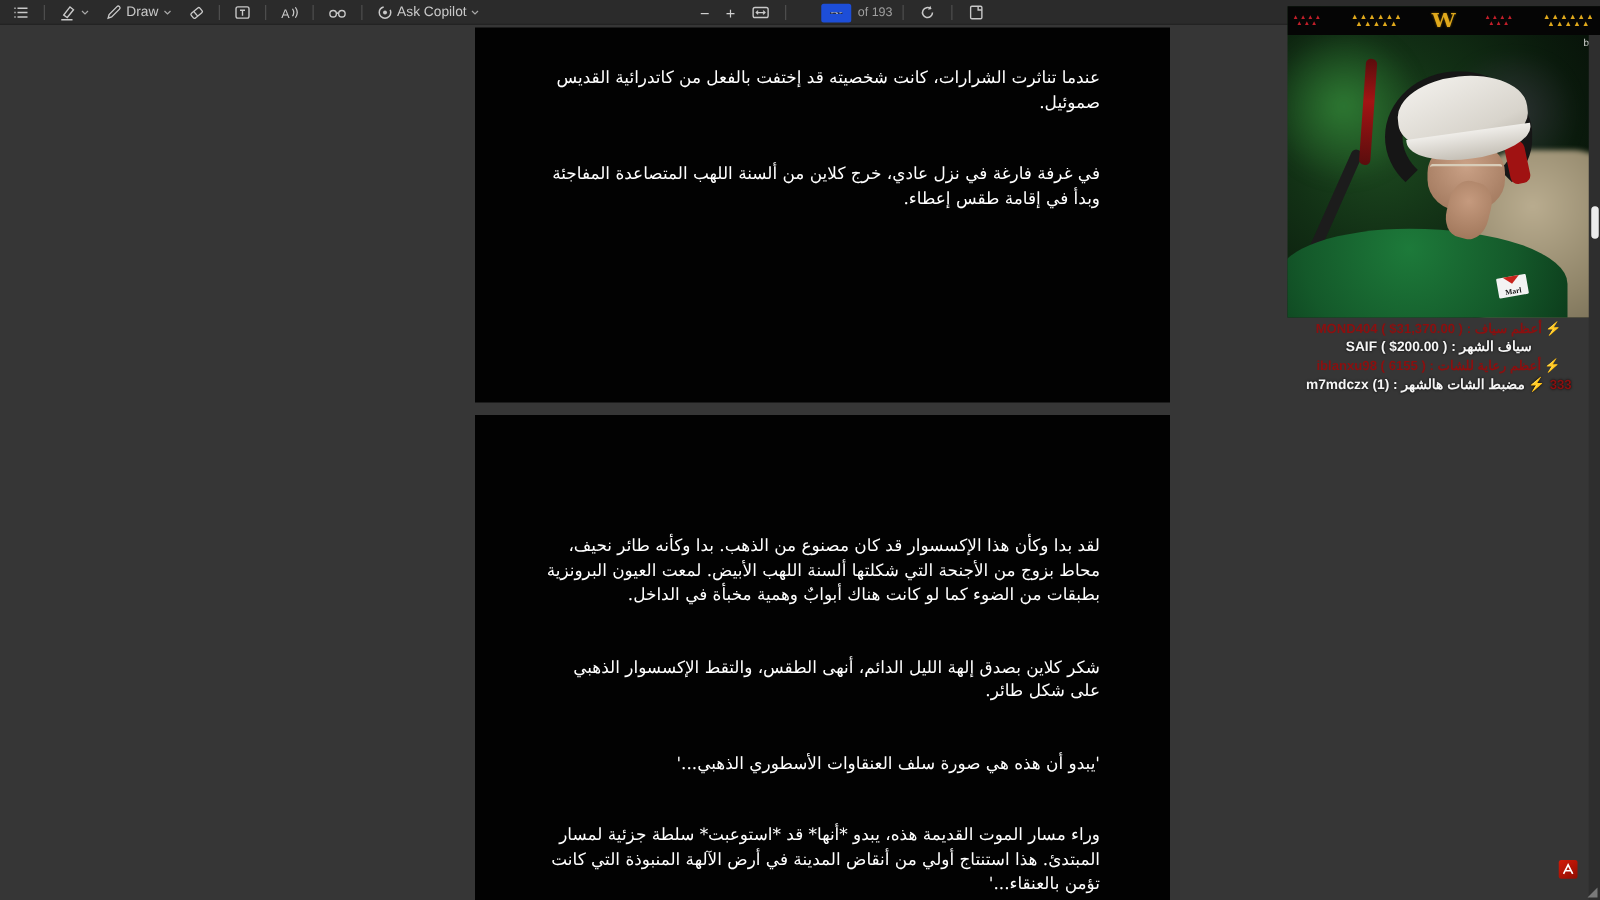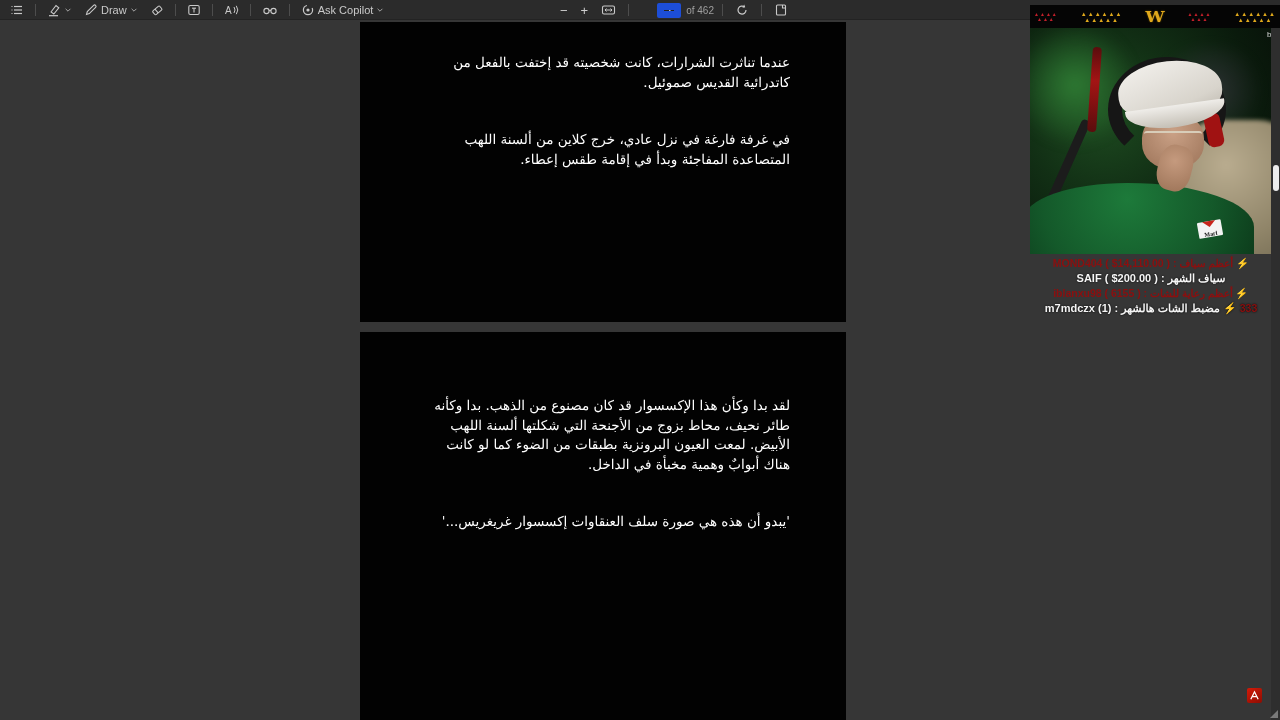--- a/index.html
+++ b/index.html
@@ -16,27 +16,27 @@
   .tb-btn { display:flex; align-items:center; gap:3px; padding:2px 4px; border-radius:3px; cursor:pointer; }
   .tb-sep { width:1px; height:12px; background:#4d4d4d; margin:0 3px; }
   .tb-btn svg { display:block; }
   .chev { opacity:.8; }
   .pagebox { width:24px; height:15px; background:#222; border:7px solid #1d4ed8; border-radius:2px;
     color:#f0f0f0; font-size:12px; text-align:center; font-family:"Liberation Sans",sans-serif;margin-left:20px; }
   .pagetotal { color:#9f9f9f; font-size:10px; white-space:nowrap; }
   .zoomtxt { font-size:13px; color:#cfcfcf; line-height:1; padding:1px 4px; }
 
   
-  .page { position:absolute; left:360px; width:486px; background:#020202; color:#ffffff; z-index:1; }
+  .page { position:absolute; left:380px; width:556px; background:#020202; color:#ffffff; z-index:1; }
   .page-1 { top:22px; height:300px; }
   .page-2 { top:332px; height:388px; }
   .page .inner { padding:0 56px; direction:rtl; text-align:right;
     font-family:"DejaVu Serif","Liberation Serif",serif; font-size:13.5px; line-height:19.5px; }
   .page-1 .inner { padding-top:31px; }
-  .page-2 .inner { padding-top:64px; }
+  .page-2 .inner { padding-top:64px;margin-top:32px; }
   .page p { margin-bottom:38px; }
 
   
   .cam { position:absolute; left:1030px; top:5px; width:250px; height:249px; overflow:hidden;
     background:radial-gradient(circle at 30% 45%, #1d4a20 0%, #123015 35%, #0a1a0c 70%, #060d07 100%); z-index:4; }
   .cam-banner { position:absolute; left:0; top:0; width:100%; height:23px; background:#050505;
     display:flex; align-items:center; justify-content:space-between; padding:0 4px; }
   .tri-cluster { color:#e0a91c; font-size:6px; letter-spacing:1px; line-height:6px; text-align:center; }
   .skull-cluster { color:#c21f2a; font-size:5px; letter-spacing:1px; line-height:5px; text-align:center; }
   .cam-logo { color:#e0a91c; font-family:"DejaVu Serif",serif; font-weight:bold; font-size:17px;
@@ -203,21 +203,21 @@
       <div class="tb-btn">
         <span>
           <svg width="15" height="14" viewBox="0 0 15 14">
               <rect x="1.5" y="3" width="12" height="8" rx="1.5" fill="none" stroke="#c9c9c9" stroke-width="1.1"></rect>
               <path d="M4 7 h7 M5.5 5.5 L4 7 L5.5 8.5 M9.5 5.5 L11 7 L9.5 8.5" fill="none" stroke="#c9c9c9" stroke-width="1"></path>
             </svg>
           </span>
       </div>
       <div class="tb-sep"></div>
       <input class="pagebox" value="55" style="">
-      <span class="pagetotal">of 462</span>
+      <span class="pagetotal">of 193</span>
       <div class="tb-sep"></div>
       <div class="tb-btn">
         <span>
           <svg width="14" height="14" viewBox="0 0 14 14">
               <path d="M11 7 a4 4 0 1 1 -1.4 -3" fill="none" stroke="#c9c9c9" stroke-width="1.2"></path>
               <path d="M9.2 1.5 L10.2 4.2 L7.4 4.8" fill="#c9c9c9"></path>
             </svg>
           </span>
       </div>
       <div class="tb-sep"></div>
@@ -235,21 +235,23 @@
   <div class="page page-1">
     <div class="inner">
       <p>عندما تناثرت الشرارات، كانت شخصيته قد إختفت بالفعل من كاتدرائية القديس صموئيل.</p>
       <p>في غرفة فارغة في نزل عادي، خرج كلاين من ألسنة اللهب المتصاعدة المفاجئة وبدأ في إقامة طقس إعطاء.</p>
     </div>
   </div>
 
   <div class="page page-2">
     <div class="inner">
       <p>لقد بدا وكأن هذا الإكسسوار قد كان مصنوع من الذهب. بدا وكأنه طائر نحيف، محاط بزوج من الأجنحة التي شكلتها ألسنة اللهب الأبيض. لمعت العيون البرونزية بطبقات من الضوء كما لو كانت هناك أبوابٌ وهمية مخبأة في الداخل.</p>
-      <p>'يبدو أن هذه هي صورة سلف العنقاوات إكسسوار غريغريس...'</p>
+      <p>شكر كلاين بصدق إلهة الليل الدائم، أنهى الطقس، والتقط الإكسسوار الذهبي على شكل طائر.</p>
+      <p>'يبدو أن هذه هي صورة سلف العنقاوات الأسطوري الذهبي...'</p>
+      <p>وراء مسار الموت القديمة هذه، يبدو *أنها* قد *استوعبت* سلطة جزئية لمسار المبتدئ. هذا استنتاج أولي من أنقاض المدينة في أرض الآلهة المنبوذة التي كانت تؤمن بالعنقاء...'</p>
     </div>
   </div>
 
   <div class="cam">
     <div class="blob" style="left:-20px;top:20px;width:130px;height:120px;background:radial-gradient(circle,#2e7a33,transparent 70%);"></div>
     <div class="blob" style="left:120px;top:40px;width:120px;height:90px;background:radial-gradient(circle,#4a3b55,transparent 70%);opacity:.5;"></div>
     <div class="couch"></div>
     <div class="mic-arm"></div>
     <div class="mic-red"></div>
     <div class="hoodie"></div>
@@ -272,21 +274,21 @@
       <span class="cam-logo">W</span>
       <span class="skull-cluster">
         <span>▲▲▲▲</span><br><span>▲▲▲</span></span>
       <span class="tri-cluster">
         <span>▲▲▲▲▲▲</span><br><span>▲▲▲▲▲</span></span>
     </div>
     <span class="cam-watermark">bat</span>
   </div>
 
   <div class="stats">
-    <div class="stat-red">⚡ أعظم سياف : MOND404 ( $14,110.00 )</div>
+    <div class="stat-red">⚡ أعظم سياف : MOND404 ( $31,370.00 )</div>
     <div class="stat-white">سياف الشهر : SAIF ( $200.00 )</div>
     <div class="stat-red">⚡ أعظم رعاية للشات : iblanxu98 ( 6155 )</div>
     <div class="stat-white">
       <span class="stat-prefix">333</span>
       <span>⚡ مضبط الشات هالشهر : (1) m7mdczx</span>
     </div>
   </div>
 
   <div class="scroll-track"></div>
   <div class="scroll-thumb"></div>

